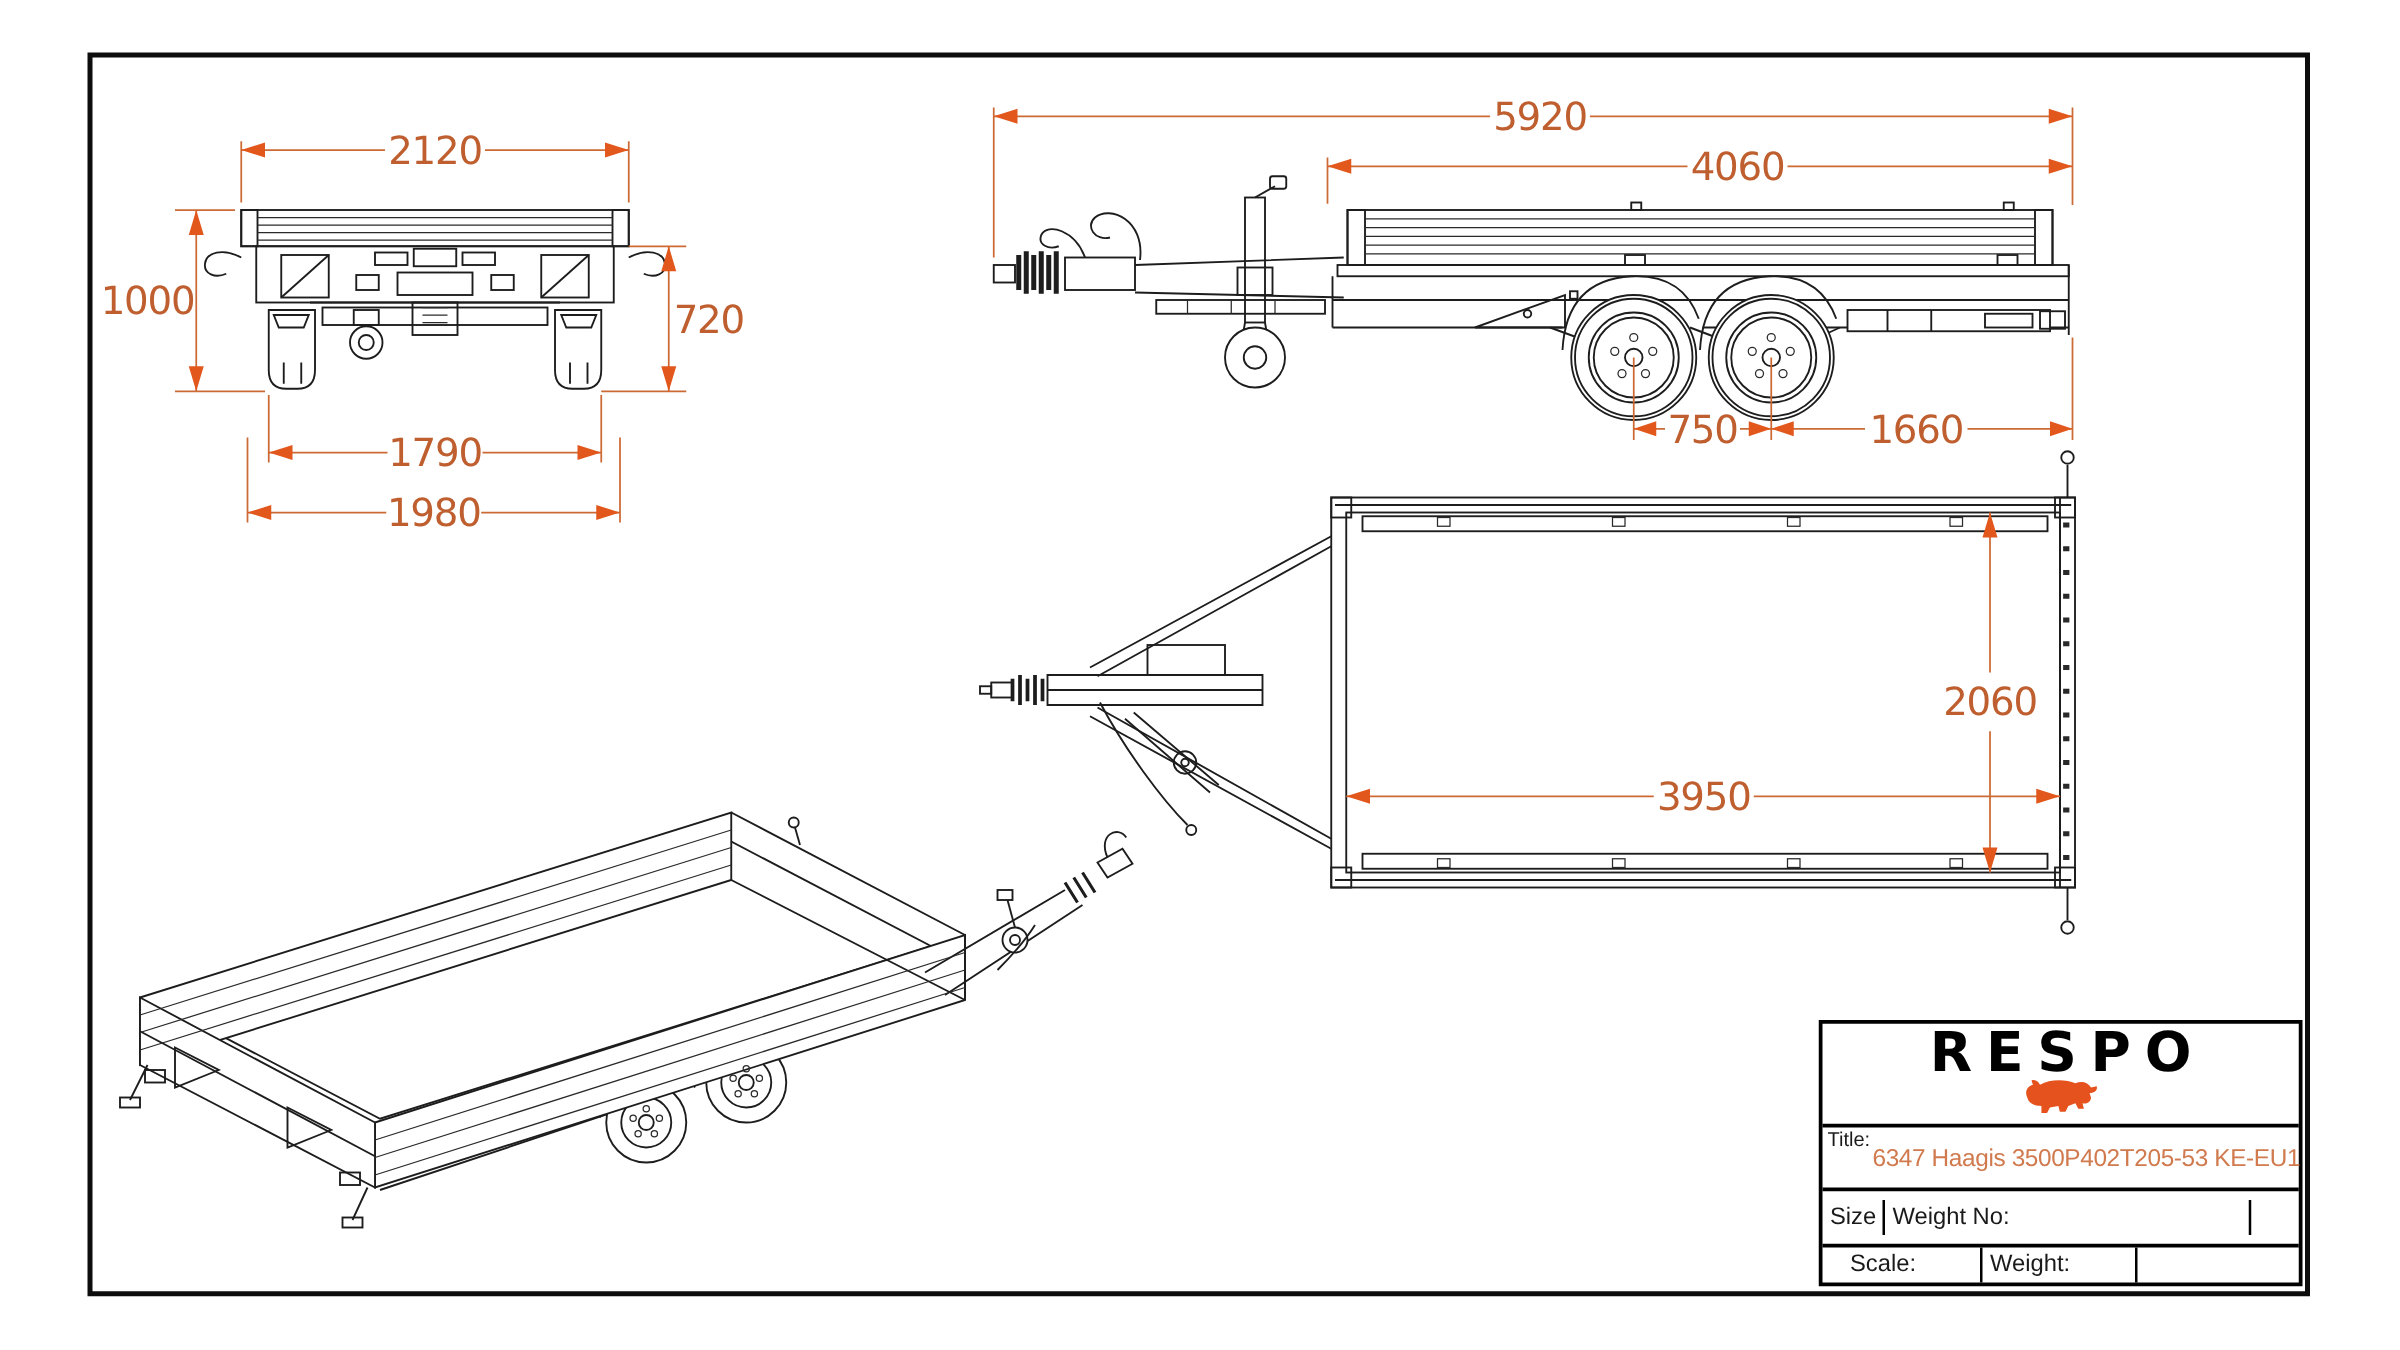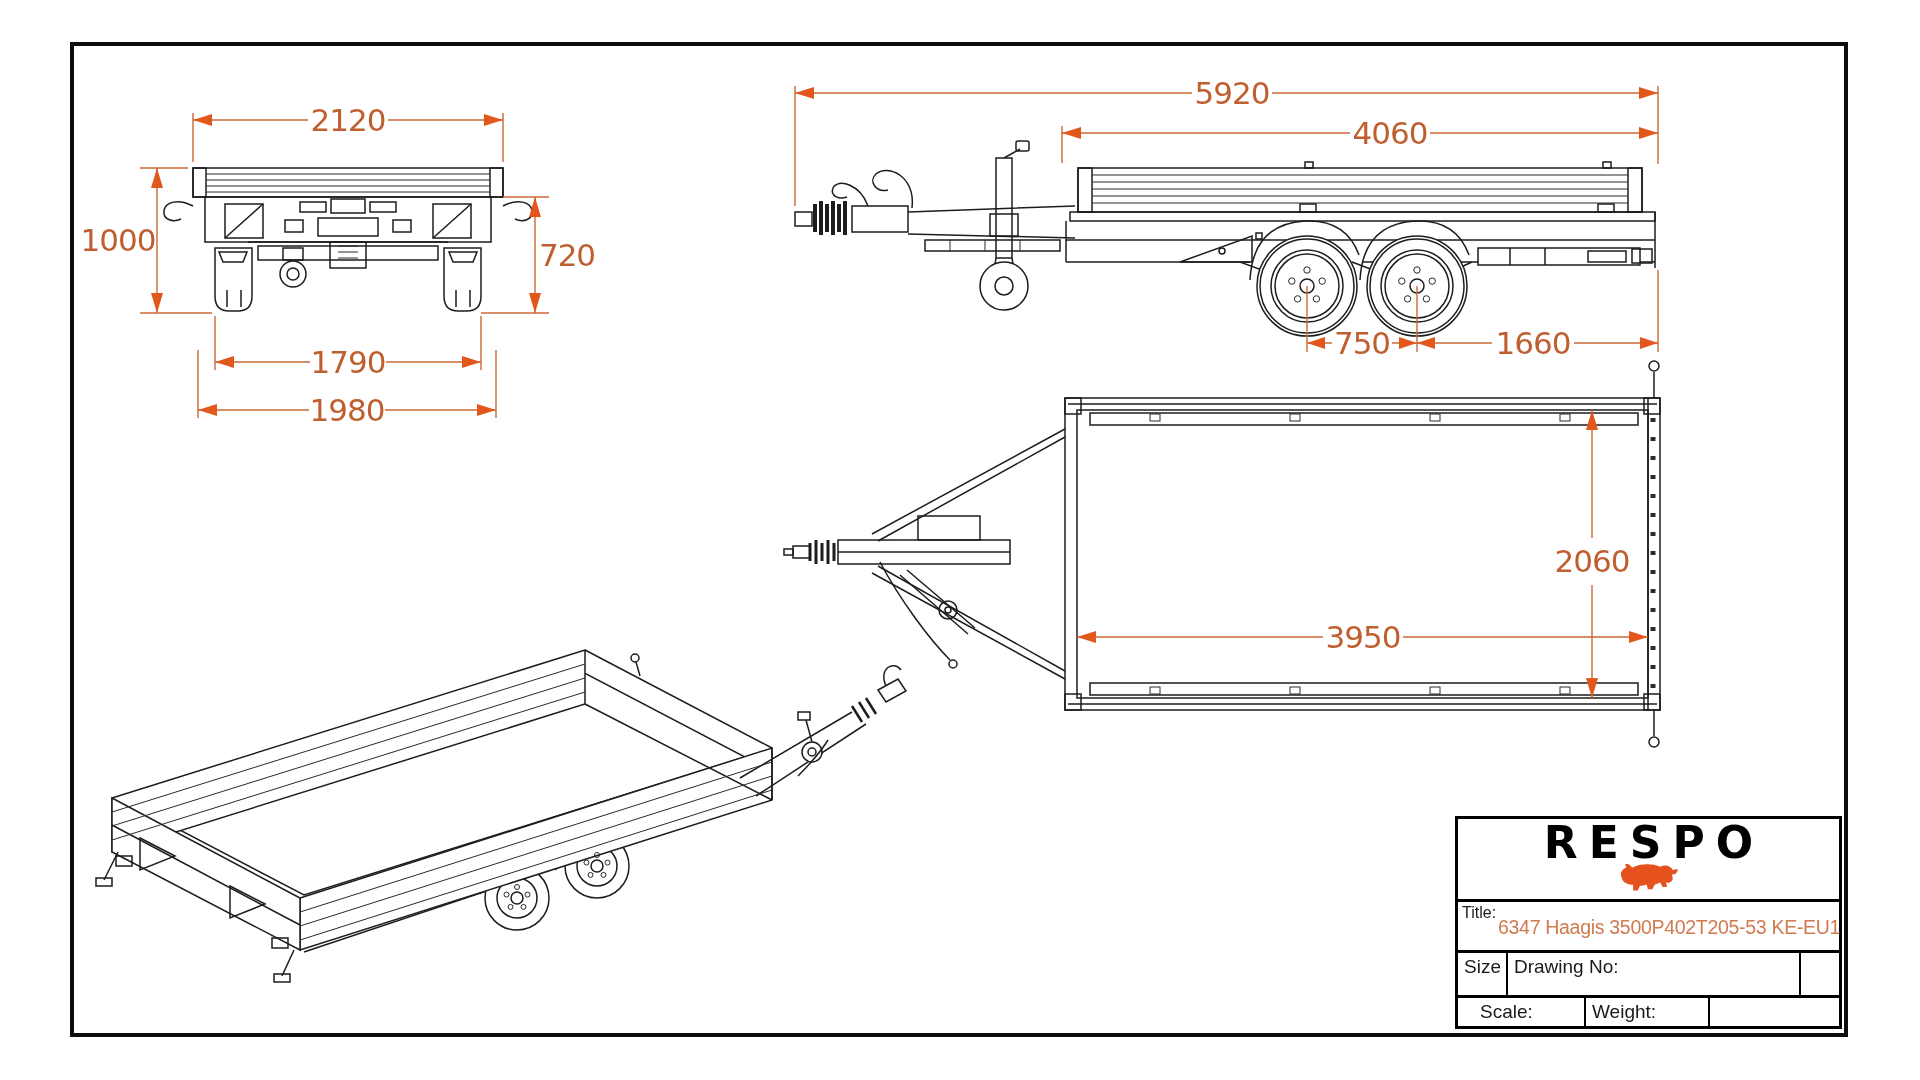--- a/index.html
+++ b/index.html
@@ -23,21 +23,21 @@
           border:3px solid #000;box-sizing:border-box;display:flex;flex-direction:column;}
   .tb-logo{height:83px;border-bottom:3px solid #000;display:flex;flex-direction:column;
            align-items:center;justify-content:center;}
   .logo-text{color:#000000;font-weight:bold;font-size:44px;line-height:40px;letter-spacing:11px;
              padding-left:11px;font-family:"DejaVu Sans",sans-serif;}
   .bull{width:96px;height:34px;margin-top:-2px;}
   .tb-title{height:50px;border-bottom:3px solid #000;position:relative;}
   .tb-title .lbl{position:absolute;left:4px;top:2px;font-size:16px;color:#1a1a1a;}
   .tb-title .val{position:absolute;left:40px;top:14px;font-size:19.5px;color:#d07a4e;
                  white-space:nowrap;letter-spacing:-0.3px;}
-  .tb-row{display:flex;box-sizing:border-box;}
+  .tb-row{display:flex;box-sizing:border-box;align-items:center;}
   .tb-size-row{height:46px;border-bottom:3px solid #000;}
   .tb-scale-row{flex:1;padding-left:16px;}
   .cell{box-sizing:border-box;padding:3px 6px;font-size:19px;color:#1a1a1a;}
   .c-size{width:50px;border-right:2.5px solid #000;}
   .c-dno{flex:1;border-right:2.5px solid #000;}
   .c-small{width:38px;}
   .c-scale{width:112px;border-right:2.5px solid #000;display:flex;align-items:center;}
   .c-weight{width:124px;border-right:2.5px solid #000;display:flex;align-items:center;}
   .c-rest{flex:1;}
 </style>
@@ -326,21 +326,21 @@
       <svg class="bull" viewBox="0 0 120 60">
         <path fill="#e5521d" d="M12 30 C8 22 12 14 20 12 L18 6 C24 4 28 8 30 12 C44 4 66 4 80 10 C88 6 98 8 102 16 L110 14 C112 20 106 24 100 24 L102 30 C102 36 96 40 90 38 L92 46 L84 46 L80 38 L70 42 L66 50 L58 50 L56 42 L44 44 L40 52 L32 52 L32 42 C22 42 14 38 12 30 Z"></path>
       </svg>
     </div>
     <div class="tb-title">
       <span class="lbl">Title:</span>
       <span class="val">6347 Haagis 3500P402T205-53 KE-EU1</span>
     </div>
     <div class="tb-row tb-size-row">
       <div class="cell c-size"><span>Size</span></div>
-      <div class="cell c-dno"><span>Drawing No:</span></div>
+      <div class="cell c-dno"><span>Weight No:</span></div>
       <div class="cell c-small"></div>
     </div>
     <div class="tb-row tb-scale-row">
       <div class="cell c-scale">
           <span>Scale:</span>
         </div>
       <div class="cell c-weight">
           <span>Weight:</span>
         </div>
       <div class="cell c-rest"></div>

